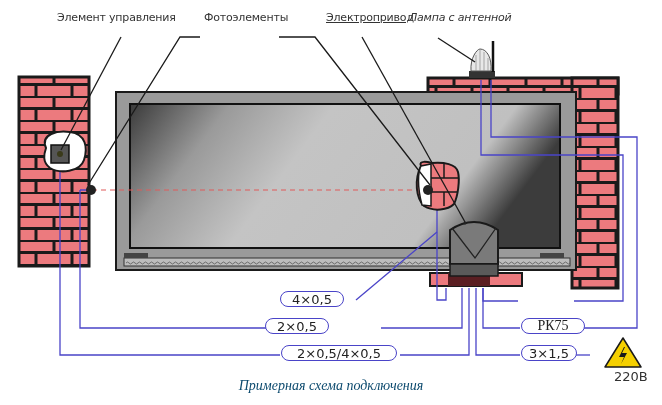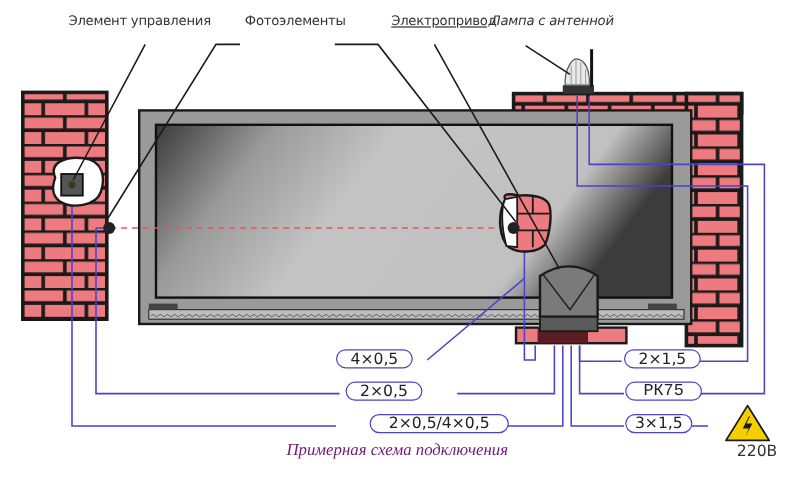--- a/index.html
+++ b/index.html
@@ -1,21 +1,21 @@
 <!DOCTYPE html>
 <html><head>
 <meta charset="utf-8">
 <style>
   html, body { margin: 0; padding: 0; background: #ffffff; }
   body { width: 662px; height: 405px; position: relative; overflow: hidden; font-family: "Liberation Sans", sans-serif; }
   #stage { position: absolute; left: 0; top: 0; width: 662px; height: 405px; border-radius: 11px; }
   .lbl { position: absolute; font-size: 11px; color: #333333; white-space: nowrap; font-family: "DejaVu Sans", sans-serif; letter-spacing: -0.2px; }
   .pill { position: absolute; height: 16px; border: 1.3px solid #4a44c8; border-radius: 11px; background: #ffffff; font-family: "DejaVu Sans", sans-serif; font-size: 13px; color: #222; display: flex; align-items: center; justify-content: center; box-sizing: border-box; }
-  .pill.serif { font-family: Liberation Mono, monospace; font-size: 14px; }
-  .caption { position: absolute; left: 0; width: 662px; top: 368px; text-align: center; font-family: "Liberation Serif", serif; font-style: italic; font-size: 14px; color: #701a75; }
+  .pill.serif { font-family: Liberation Serif, serif; font-size: 14px; }
+  .caption { position: absolute; left: 0; width: 662px; top: 378px; text-align: center; font-family: "Liberation Serif", serif; font-style: italic; font-size: 14px; color: #0c4a6e; }
   .volt { position: absolute; left: 614px; top: 369px; font-size: 13px; color: #333; font-family: "DejaVu Sans", sans-serif; }
 </style>
 </head>
 <body>
 
 <div id="stage">
   <svg id="art" width="662" height="405" viewBox="0 0 662 405" xmlns="http://www.w3.org/2000/svg">
     <defs>
       <linearGradient id="gateGrad" x1="0" y1="0" x2="1" y2="0.25">
         <stop offset="0" stop-color="#3a3a3a"></stop>
@@ -120,21 +120,20 @@
       <path d="M624 347 L619 357 L624 357 L621 364 L627 353 L622 353 L625 347 Z" fill="#1a1a1a"></path>
     </g>
   </svg>
 
   <div class="lbl" style="left:57px;top:11px;">Элемент управления</div>
   <div class="lbl" style="left:204px;top:11px;text-align:right;">Фотоэлементы</div>
   <div class="lbl" style="left:326px;top:11px;text-decoration:underline;">Электропривод</div>
   <div class="lbl" style="left:409px;top:11px;font-style:italic;">Лампа с антенной</div>
 
   <div class="pill" style="left:280px;top:291px;width:64px;">4×0,5</div>
-  <div class="pill" style="left:288px;top:318px;width:64px;">2×0,5</div>
-  <div class="pill" style="left:281px;top:345px;width:116px;margin-left:27px;">2×0,5/4×0,5</div>
-  <div class="pill" style="left:520px;top:291px;width:64px;">2×1,5</div>
+  <div class="pill" style="left:265px;top:318px;width:64px;">2×0,5</div>
+  <div class="pill" style="left:281px;top:345px;width:116px;">2×0,5/4×0,5</div>
   <div class="pill serif" style="left:521px;top:318px;width:64px;">РК75</div>
   <div class="pill" style="left:521px;top:345px;width:56px;">3×1,5</div>
 
   <div class="volt">220В</div>
   <div class="caption">Примерная схема подключения</div>
 </div>
 
 </body></html>

